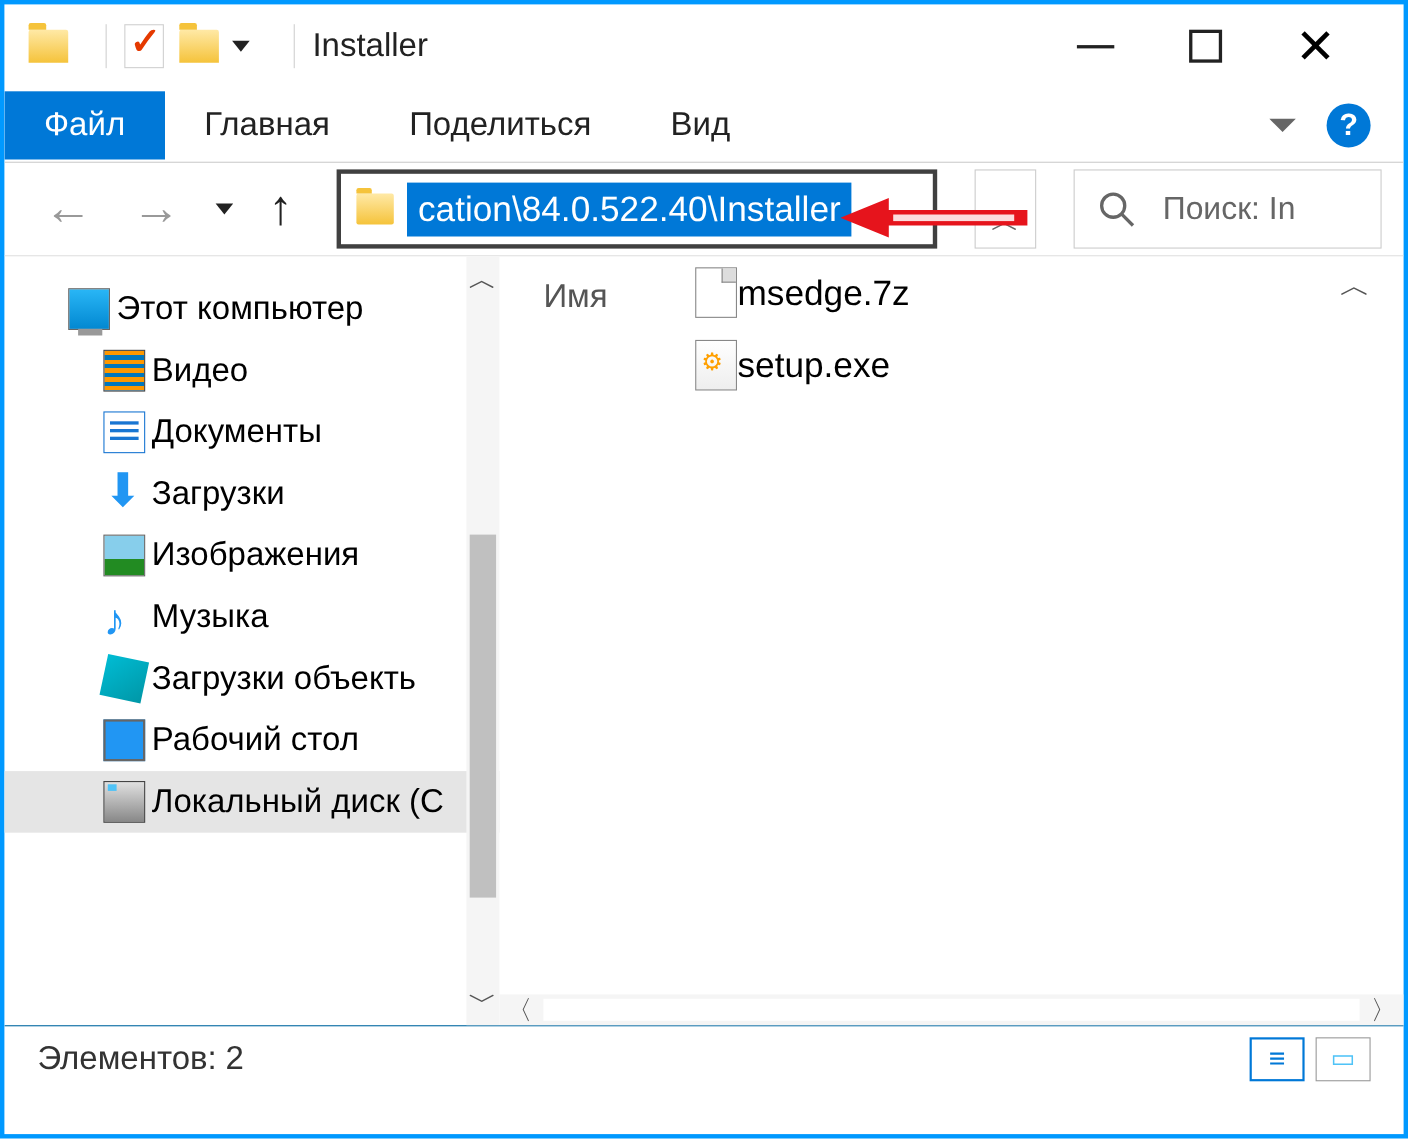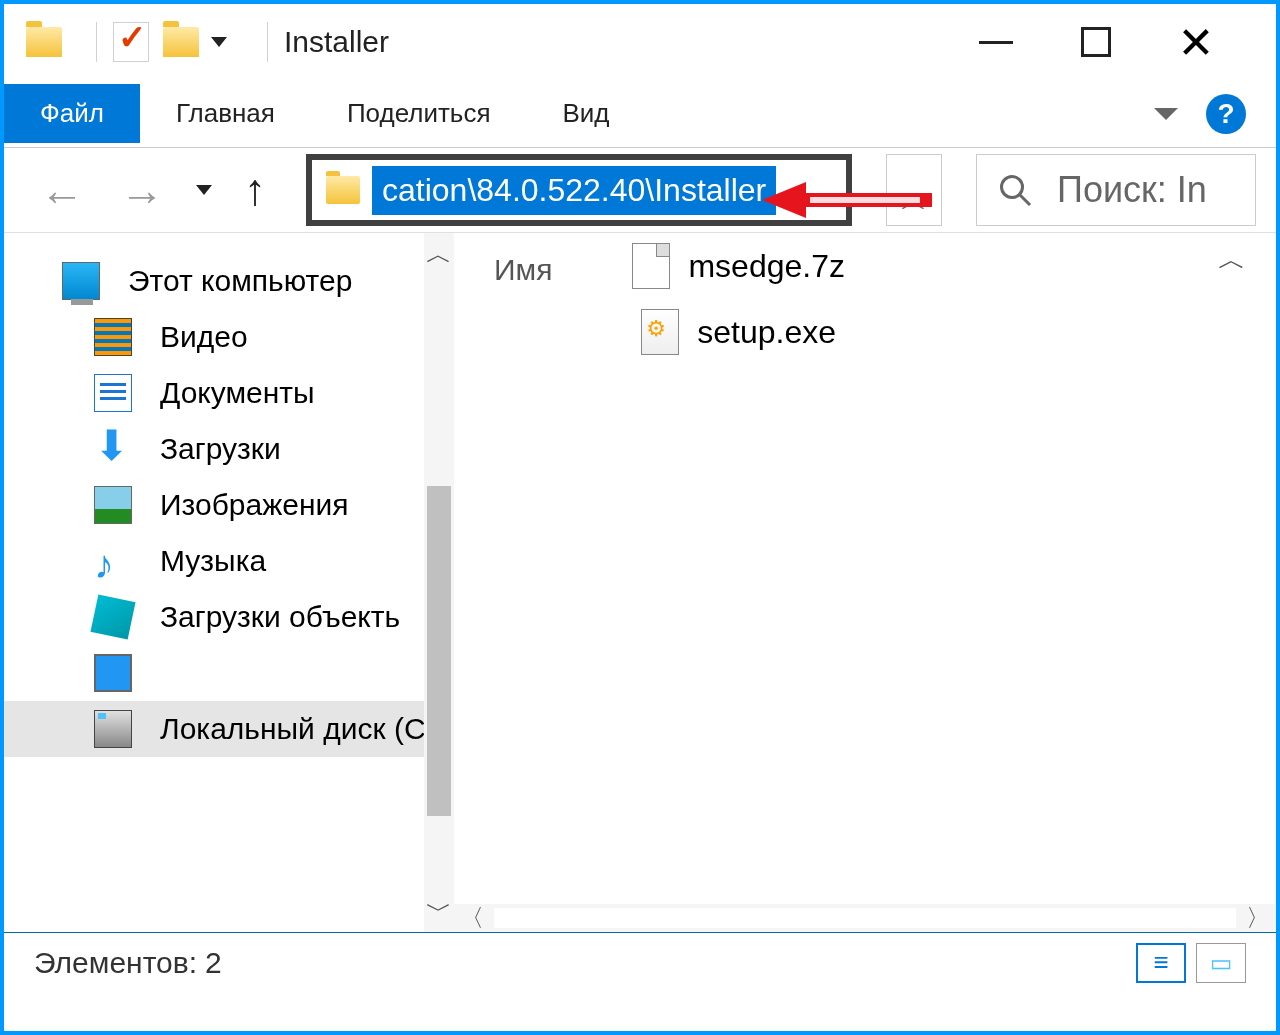--- a/index.html
+++ b/index.html
@@ -59,21 +59,21 @@
   .win-btn { width:40px; height:40px; display:flex; align-items:center; justify-content:center; font-size:34px; cursor:pointer;}
   .min-line { width:34px; height:3px; background:#222;}
   .max-box { width:30px; height:30px; border:3px solid #222;}
   .close-x { font-size:44px; font-weight:300;}
   
   .ribbon-tabs {
     display:flex; align-items:center;
     height:68px; border-bottom:1px solid #ccc;
   }
   .ribbon-tab {
-    padding:14px 36px; font-size:26px; color:#222;
+    padding:14px 36px; font-size:30px; color:#222;
     cursor:pointer;
   }
   .ribbon-tab.active {
     background:#0078d7; color:#fff;
   }
   .ribbon-right { margin-left:auto; display:flex; align-items:center; gap:28px; padding-right:30px;}
   .rib-caret {
     border-left:12px solid transparent;
     border-right:12px solid transparent;
     border-top:12px solid #666;
@@ -96,21 +96,21 @@
   .nav-arrow.dark { color:#222; }
   .nav-caret-small {
     border-left:8px solid transparent;
     border-right:8px solid transparent;
     border-top:10px solid #222;
     margin:0 12px;
   }
   .addr-box {
     flex:0 0 546px;
     height:72px;
-    border:6px solid #404040;
+    border:4px solid #404040;
     display:flex; align-items:center;
     padding-left:14px;
     margin-left:20px;
     position:relative;
   }
   .addr-box .folder-mini {
     width:34px; height:28px;
     background:linear-gradient(#ffe9a6,#f5c33b);
     border-radius:2px; margin-right:12px; flex-shrink:0;
     position:relative;
@@ -135,34 +135,34 @@
     display:flex; align-items:flex-end; justify-content:center;
     font-size:26px; color:#666; padding-bottom:6px;
   }
   .search-box {
     flex:1; height:72px;
     border:1px solid #ccc; margin-left:30px;
     display:flex; align-items:center;
     padding-left:20px; gap:24px;
   }
   .search-icon-svg { width:36px; height:36px; }
-  .search-text { font-size:36px; color:#666; white-space:nowrap; overflow:hidden;}
+  .search-text { font-size:29px; color:#666; white-space:nowrap; overflow:hidden;}
   
   .content {
     display:flex; height:700px;
     border-top:1px solid #e0e0e0;
   }
   .sidebar {
     width:450px; position:relative;
     padding-top:20px;
     font-size:30px;
   }
   .side-item {
     display:flex; align-items:center;
-    padding:9px 0 9px 70px; gap:28px;
+    padding:9px 0 9px 70px; gap:6px;
     cursor:pointer; white-space:nowrap; overflow:hidden;
   }
   .side-item.root { padding-left:58px; }
   .side-item.sub { padding-left:90px; }
   .side-item.selected { background:#e5e5e5; }
   .icon-box { width:38px; height:38px; flex-shrink:0; position:relative; }
   .icon-pc { background:linear-gradient(#29b6f6,#0288d1); border:1px solid #666; }
   .icon-pc::after{content:"";position:absolute;bottom:-6px;left:8px;width:22px;height:6px;background:#999;}
   .icon-video { background:repeating-linear-gradient(0deg,#ff9800,#ff9800 4px,#0277bd 4px,#0277bd 8px); border:1px solid #444;}
   .icon-docs { background:#fff; border:1px solid #1976d2; }
@@ -191,22 +191,22 @@
     display:flex; padding:20px 40px 8px 40px;
     font-size:30px; color:#555;
   }
   .col-header .caret-up {
     position:absolute; right:30px; top:8px;
     font-size:28px; color:#555;
   }
   .file-list { padding-left:40px; }
   .file-item {
     display:flex; align-items:center;
-    padding:10px 0; gap:18px;
-    font-size:32px; cursor:pointer;justify-content:center;
+    padding:10px 0; 
+    font-size:32px; cursor:pointer;
   }
   .file-icon { width:38px; height:46px; position:relative;}
   .file-icon.archive { background:#fff; border:1px solid #888;}
   .file-icon.archive::after{content:"";position:absolute;top:0;right:0;width:12px;height:12px;background:#ddd;border-left:1px solid #888;border-bottom:1px solid #888;}
   .file-icon.exe { background:linear-gradient(#fff,#eee); border:1px solid #888;}
   .file-icon.exe::after{content:"⚙";position:absolute;top:6px;left:4px;font-size:22px;color:#ffa000;}
   
   .main-scroll-h {
     position:absolute; bottom:0; left:0; right:0;
     height:28px; background:#f5f5f5;
@@ -313,20 +313,21 @@
     <div class="side-item sub">
       <div class="icon-box icon-music">♪</div>
       <span>Музыка</span>
     </div>
     <div class="side-item sub">
       <div class="icon-box icon-3d"></div>
       <span>Загрузки объекть</span>
     </div>
     <div class="side-item sub">
       <div class="icon-box icon-desktop"></div>
+      <span>Рабочий стол</span>
     </div>
     <div class="side-item sub selected">
       <div class="icon-box icon-disk"></div>
       <span>Локальный диск (C</span>
     </div>
     <div class="side-scroll">
       <div class="chev">︿</div>
       <div class="thumb"></div>
       <div class="chev" style="margin-top:auto">﹀</div>
     </div>

